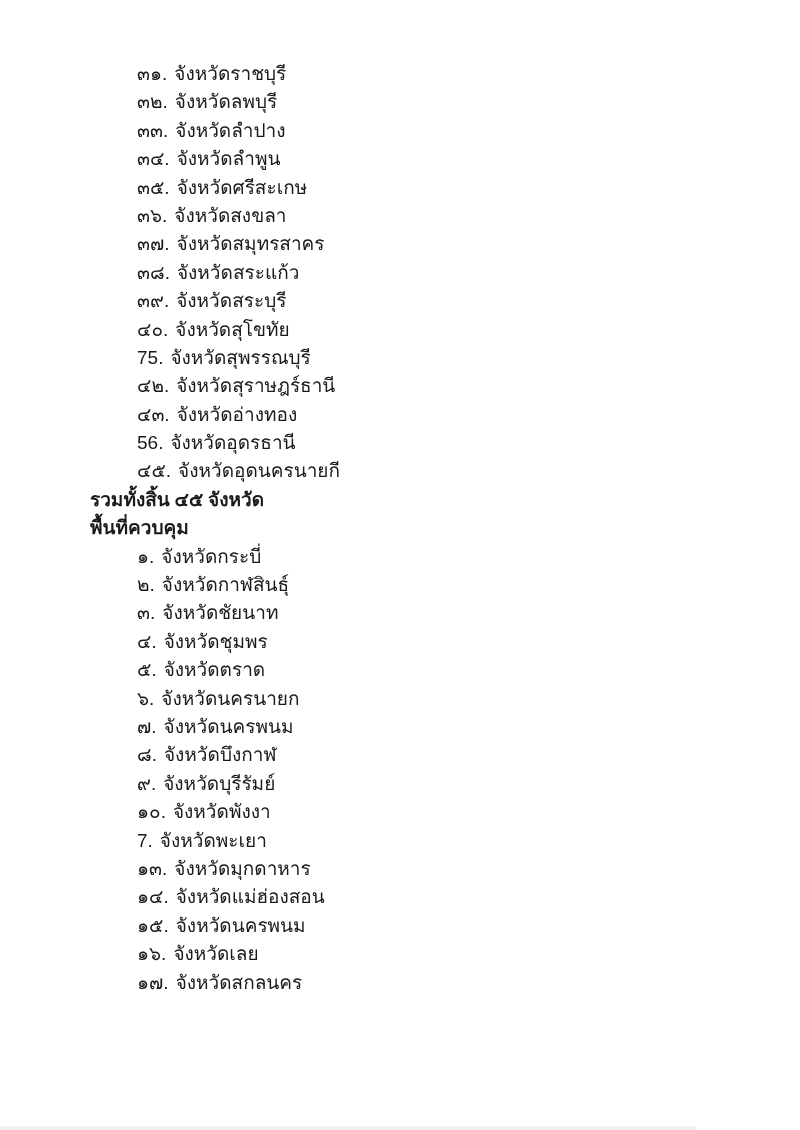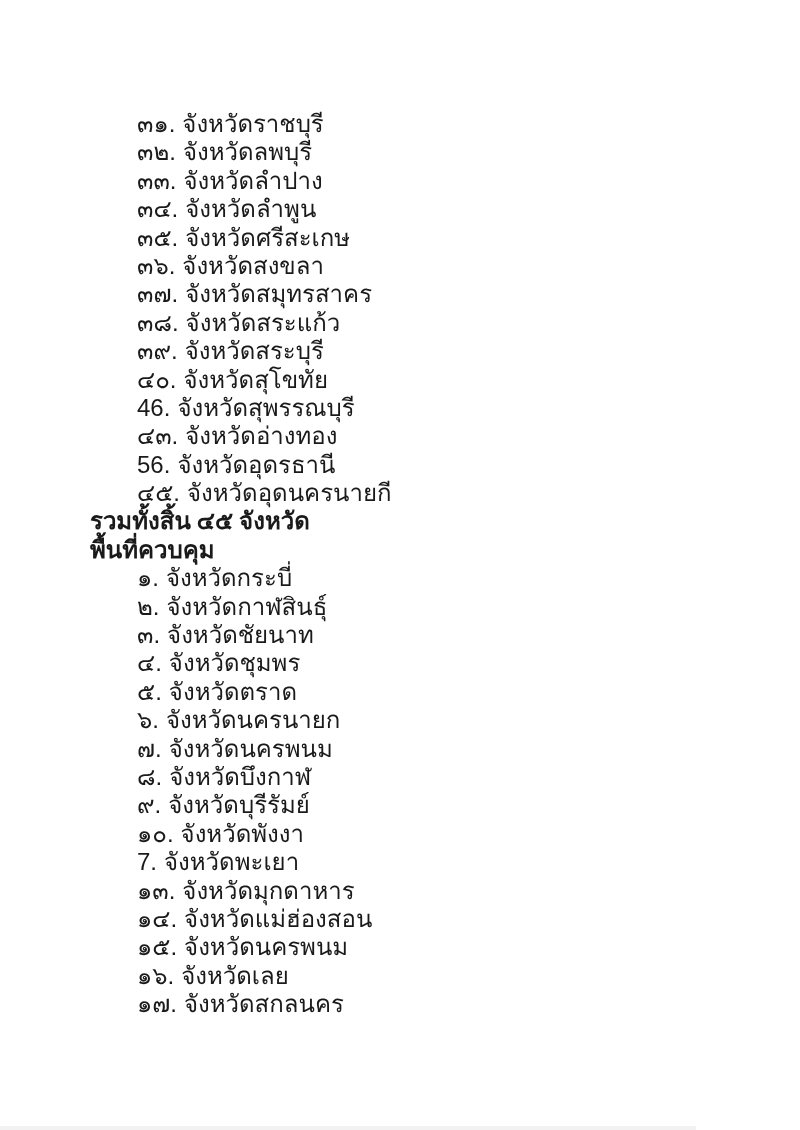--- a/index.html
+++ b/index.html
@@ -12,23 +12,23 @@
     height: 1130px;
     overflow: hidden;
     font-family: "Liberation Sans", "DejaVu Sans", sans-serif;
     color: #1a1a1a;
   }
   .page {
     position: relative;
     width: 696px;
     height: 1130px;
     box-sizing: border-box;
-    padding-top: 110px;
+    padding-top: 60px;
     background: #ffffff;
-    font-size: 24px;
+    font-size: 19px;
     line-height: 28.4px;
   }
   .list {
     margin: 0;
     padding: 0;
     list-style: none;
   }
   .row {
     padding-left: 137px;
     white-space: nowrap;
@@ -95,23 +95,26 @@
 
       <div class="row">
         <span class="num">๓๙.</span><span class="name">จังหวัดสระบุรี</span>
       </div>
 
       <div class="row">
         <span class="num">๔๐.</span><span class="name">จังหวัดสุโขทัย</span>
       </div>
 
       <div class="row">
-        <span class="num">46.</span><span class="name">จังหวัดสุพรรณบุรี</span>
-      </div>
-
+        <span class="num">75.</span><span class="name">จังหวัดสุพรรณบุรี</span>
+      </div>
+
+      <div class="row">
+        <span class="num">๔๒.</span><span class="name">จังหวัดสุราษฎร์ธานี</span>
+      </div>
 
       <div class="row">
         <span class="num">๔๓.</span><span class="name">จังหวัดอ่างทอง</span>
       </div>
 
       <div class="row">
         <span class="num">56.</span><span class="name">จังหวัดอุดรธานี</span>
       </div>
 
       <div class="row">

